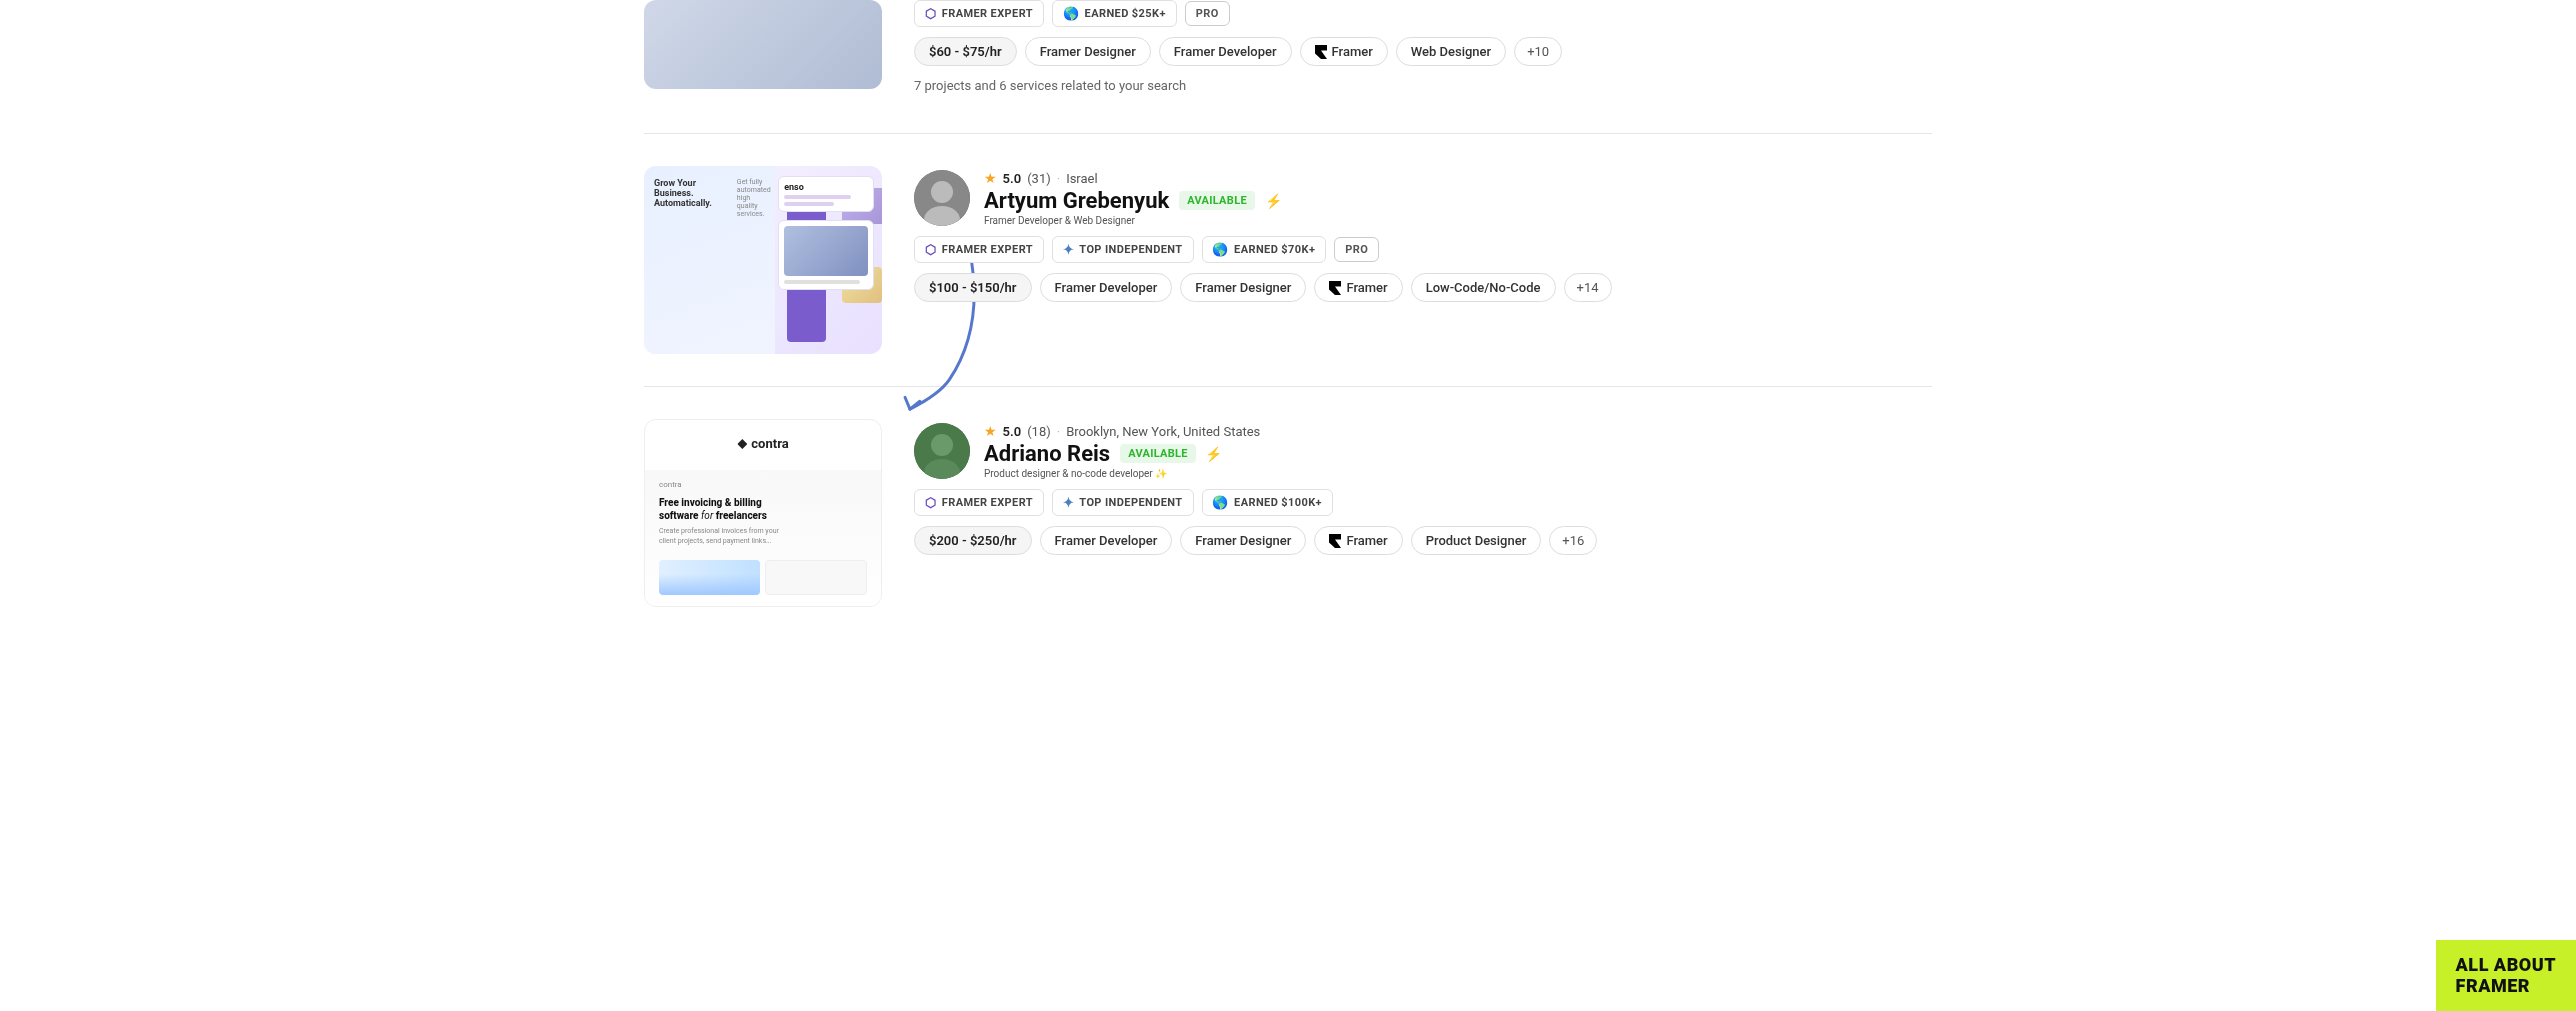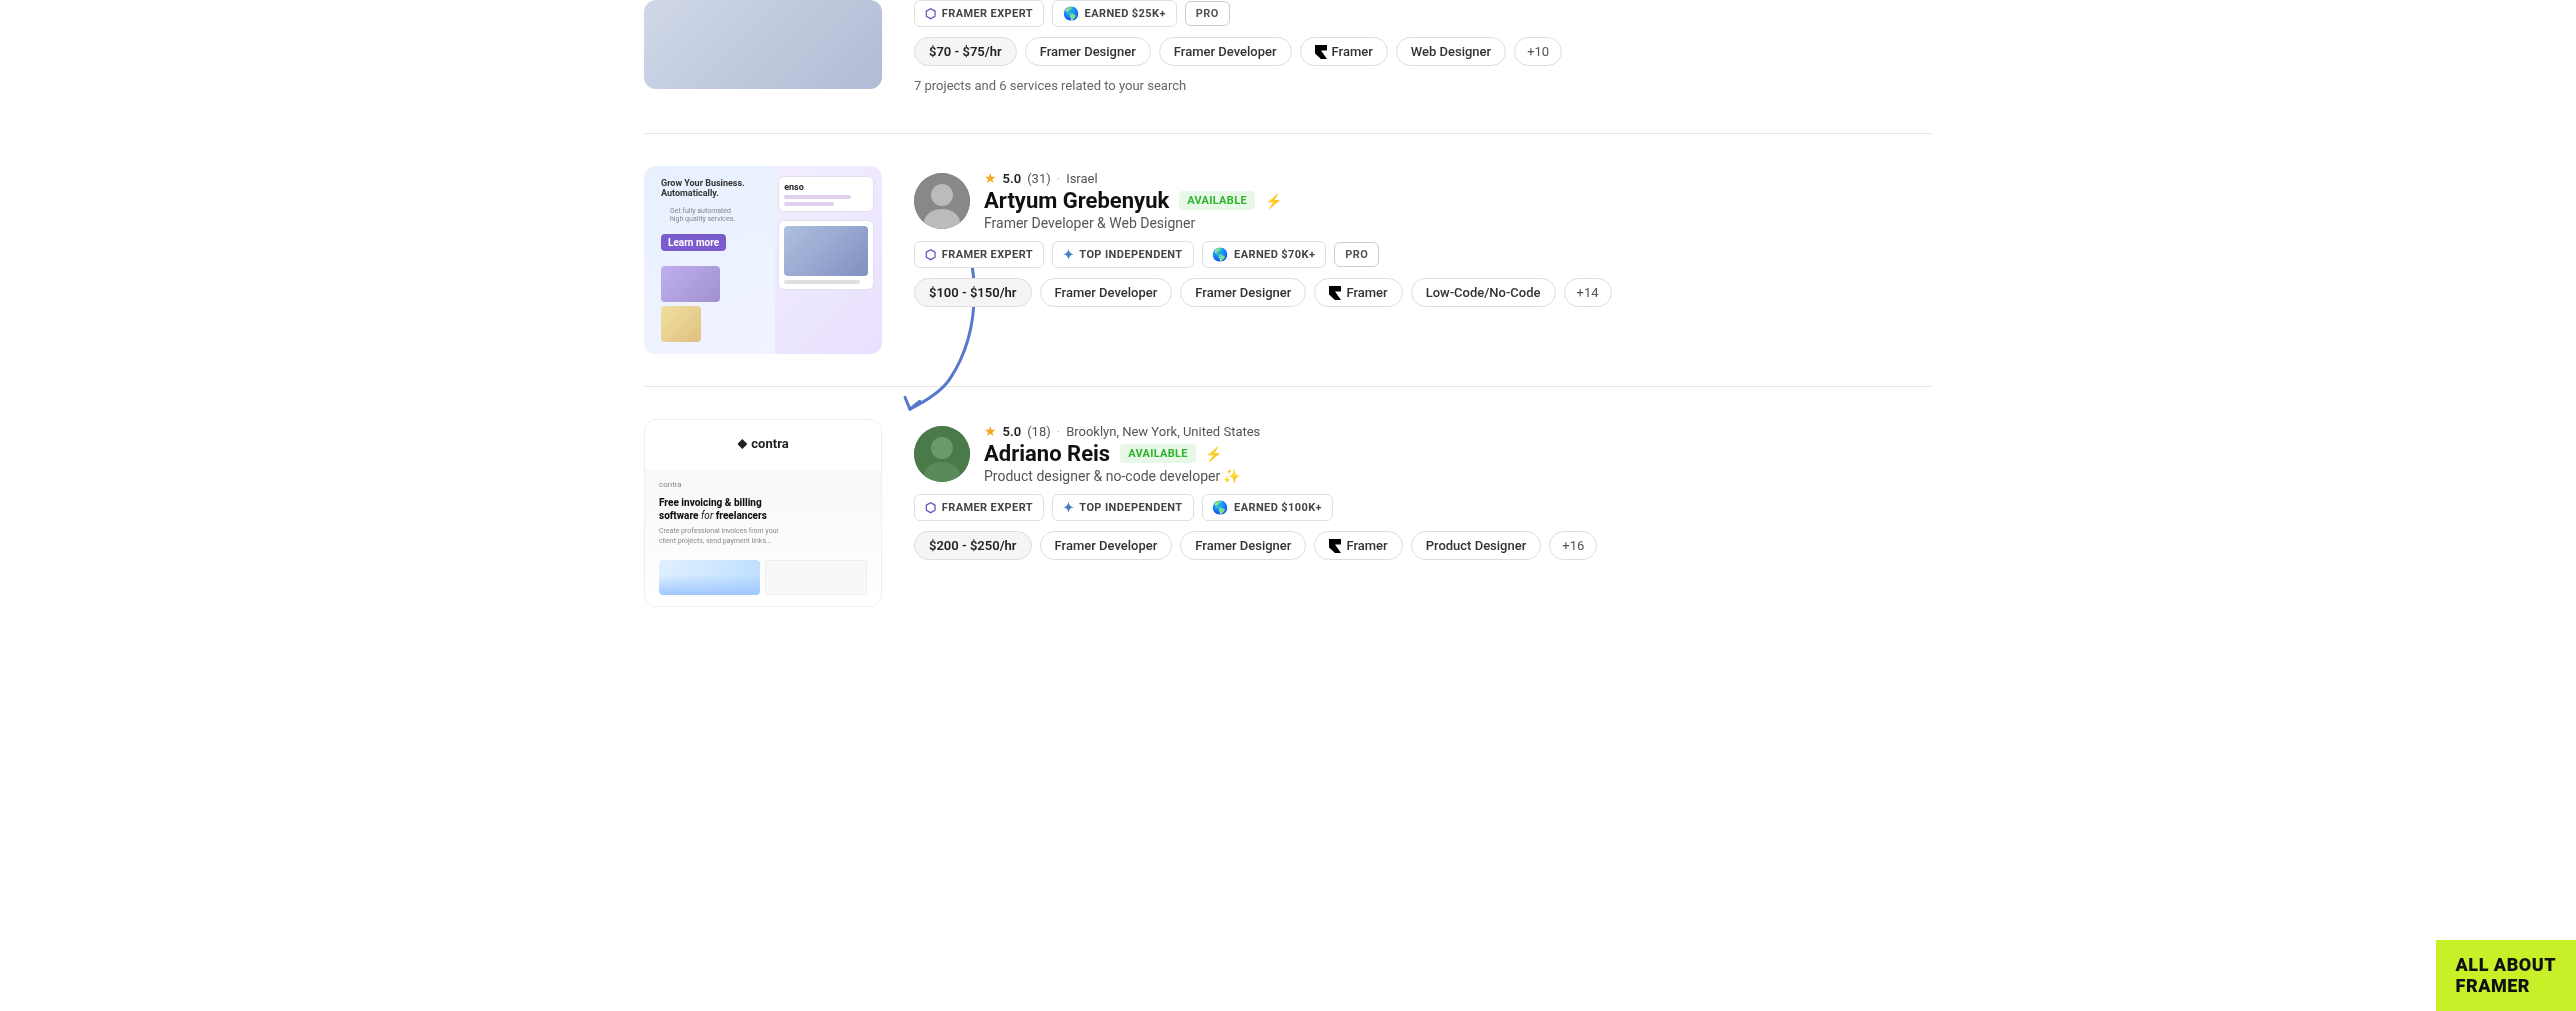--- a/index.html
+++ b/index.html
@@ -112,21 +112,21 @@
       padding: 3px 8px;
       border-radius: 4px;
       letter-spacing: 0.3px;
     }
     .bolt-icon {
       font-size: 14px;
       color: #f5a623;
     }
 
     .tagline {
-      font-size: 14px;
+      font-size: 10px;
       color: #555;
     }
 
     
     .badge-row {
       display: flex;
       align-items: center;
       gap: 8px;
       flex-wrap: wrap;
     }
@@ -236,23 +236,23 @@
       position: relative;
       overflow: hidden;
     }
     .thumb2-left {
       position: absolute;
       left: 0; top: 0;
       width: 55%;
       height: 100%;
       background: linear-gradient(160deg, #e8f0ff 0%, #f0f4ff 100%);
       display: flex;
-      flex-direction: column;
-      padding: 12px 17px;
-      gap: 5px;
+      flex-direction: row;
+      padding: 12px 10px;
+      gap: 16px;
     }
     .thumb2-right {
       position: absolute;
       right: 0; top: 0;
       width: 47%;
       height: 100%;
       display: flex;
       flex-direction: column;
       gap: 4px;
       padding: 10px 8px;
@@ -333,21 +333,21 @@
         </div>
         <div class="badge">
           <span class="badge-icon">🌎</span>
           <span>EARNED $25K+</span>
         </div>
         <div class="badge pro">
           <span>PRO</span>
         </div>
       </div>
       <div class="tag-row">
-        <span class="tag rate">$70 - $75/hr</span>
+        <span class="tag rate">$60 - $75/hr</span>
         <span class="tag">Framer Designer</span>
         <span class="tag">Framer Developer</span>
         <span class="tag framer-icon">
           <svg width="12" height="14" viewBox="0 0 12 14" fill="none" xmlns="http://www.w3.org/2000/svg">
               <path d="M0 0h12v5.6H6L12 14H6L0 8.4V14H0V0z" fill="#000"></path>
             </svg>
           Framer
         </span>
         <span class="tag">Web Designer</span>
         <span class="more-tag">+10</span>

